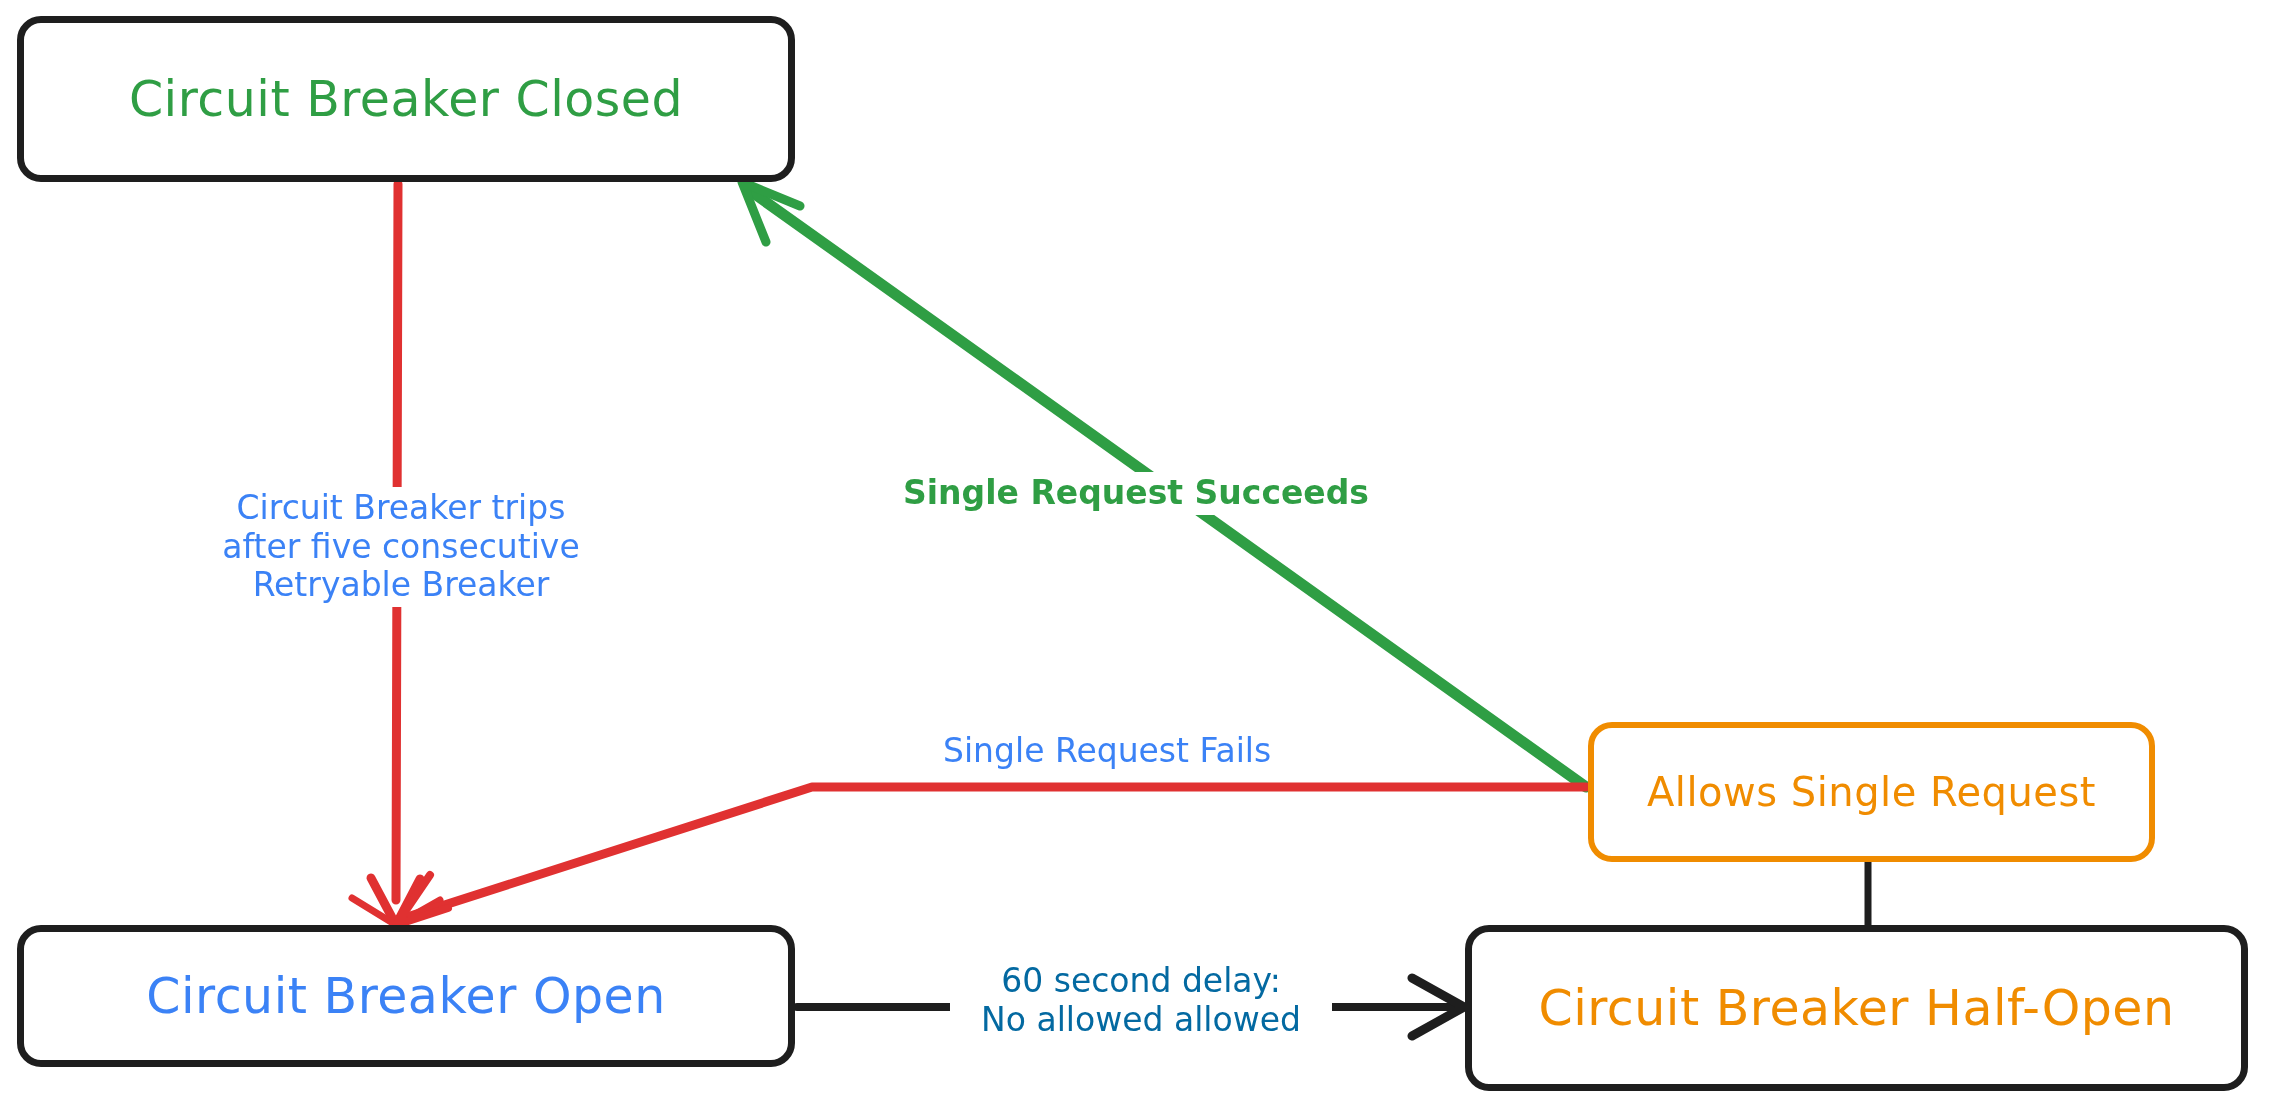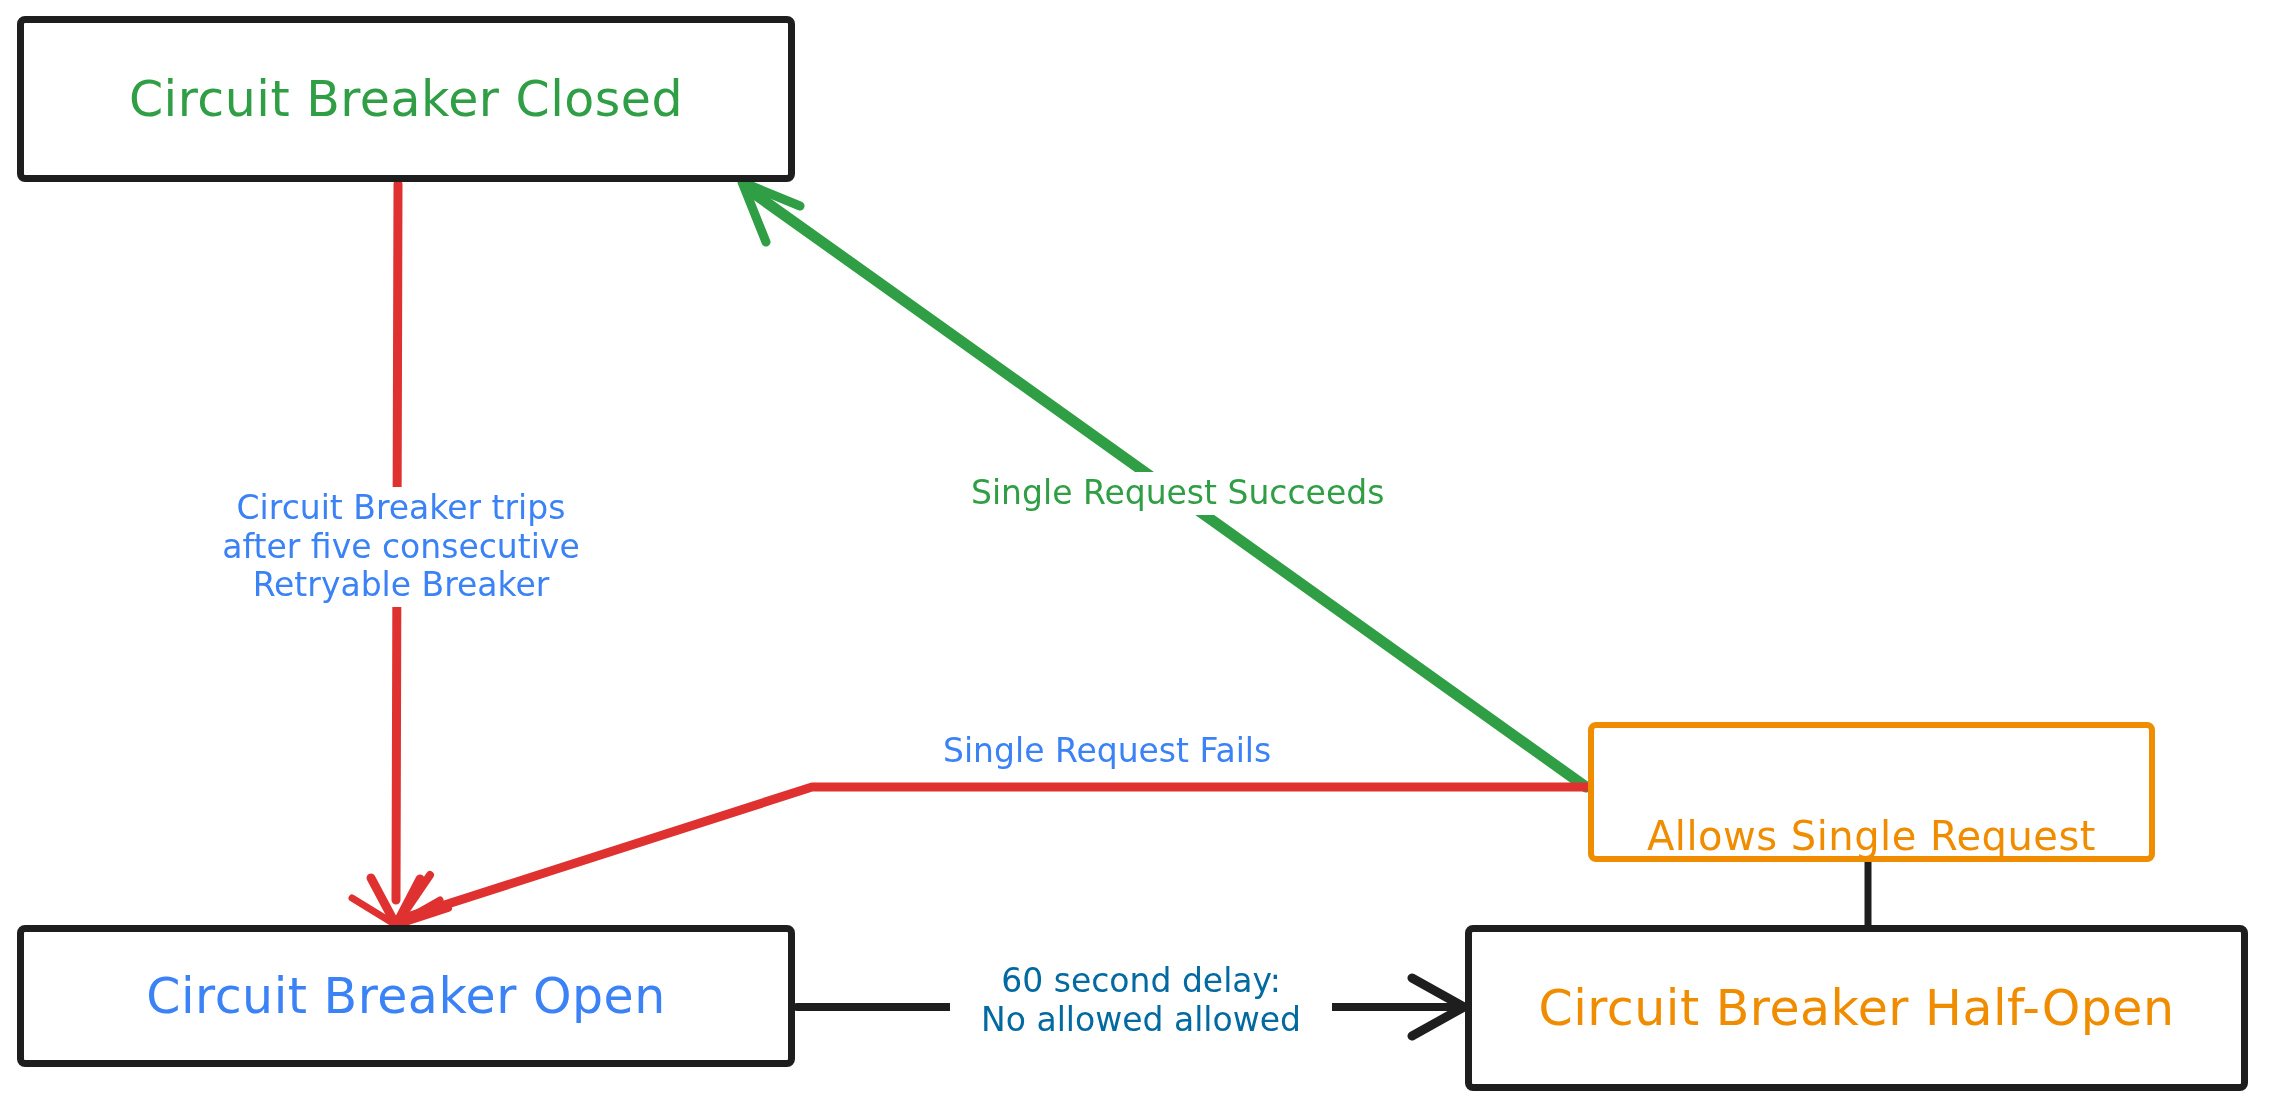--- a/index.html
+++ b/index.html
@@ -27,21 +27,21 @@
     pointer-events: none;
   }
   .node {
     position: absolute;
     box-sizing: border-box;
     display: flex;
     align-items: center;
     justify-content: center;
     background: #ffffff;
     border-style: solid;
-    border-radius: 8px;
+    border-radius: 24px;
   }
   .node-black {
     border-color: #1e1e1e;
     border-width: 7px;
   }
   .node-orange {
     border-color: #f08c00;
     border-width: 6px;
   }
   .node-label {
@@ -109,31 +109,31 @@
   </div>
 
   <div class="node node-black" style="left:17px; top:925px; width:778px; height:142px;">
     <span class="node-label label-lg c-red">Circuit Breaker Open</span>
   </div>
 
   <div class="node node-black" style="left:1465px; top:925px; width:783px; height:166px;">
     <span class="node-label label-lg c-orange">Circuit Breaker Half-Open</span>
   </div>
 
-  <div class="node node-orange" style="left:1588px; top:722px; width:567px; height:140px;align-items:flex-end;">
+  <div class="node node-orange" style="left:1588px; top:722px; width:567px; height:140px;">
     <span class="node-label label-md c-orange">Allows Single Request</span>
   </div>
 
   <div class="edge-label multiline c-red" style="left:155px; top:487px; width:480px;">
     <div>Circuit Breaker trips</div>
     <div>after five consecutive</div>
     <div>Retryable Breaker</div>
   </div>
 
-  <div class="edge-label c-green" style="left:965px; top:472px;">
+  <div class="edge-label c-green" style="left:897px; top:472px;font-weight:bold;">
     <div>Single Request Succeeds</div>
   </div>
 
   <div class="edge-label c-red" style="left:937px; top:730px;">
     <div>Single Request Fails</div>
   </div>
 
   <div class="edge-label multiline c-black" style="left:950px; top:960px; width:370px;">
     <div>60 second delay:</div>
     <div>No allowed allowed</div>

